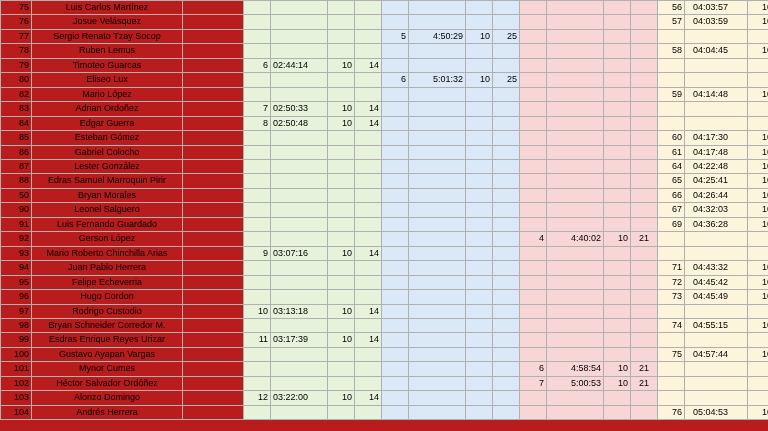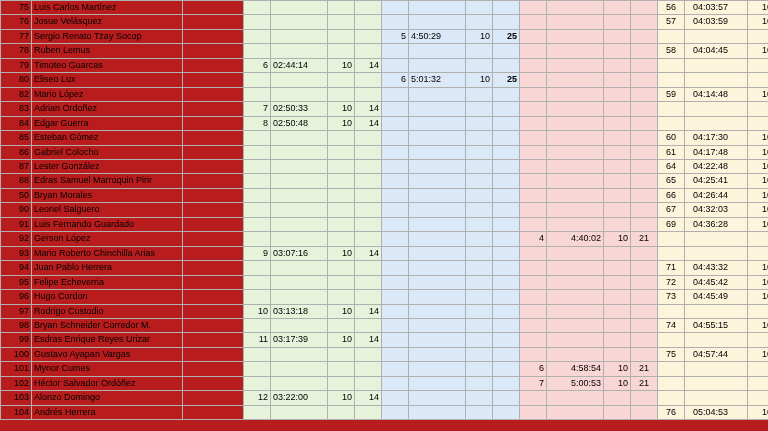--- a/index.html
+++ b/index.html
@@ -19,35 +19,35 @@
   td{
     border:1px solid #b0b0b0;
     height:13.45px;
     line-height:13.45px;
     padding:0 2px;
     white-space:nowrap;
     overflow:hidden;
     font-size:9px;
   }
   .c-num{width:26px;text-align:right;}
-  .c-name{width:146px;text-align:left;}
+  .c-name{width:146px;text-align:center;}
   .c-blank1{width:56px;}
   .c-g1{width:22px;text-align:right;background:#e6f2da;}
   .c-g2{width:52px;text-align:left;background:#e6f2da;margin-top:16px;}
   .c-g3{width:22px;text-align:right;background:#e6f2da;}
   .c-g4{width:22px;text-align:right;background:#e6f2da;}
   .c-b1{width:22px;text-align:right;background:#dbe8f7;}
-  .c-b2{width:52px;text-align:left;background:#dbe8f7;}
+  .c-b2{width:52px;text-align:right;background:#dbe8f7;}
   .c-b3{width:22px;text-align:right;background:#dbe8f7;}
-  .c-b4{width:22px;text-align:right;background:#dbe8f7;font-weight:bold;}
+  .c-b4{width:22px;text-align:right;background:#dbe8f7;}
   .c-r1{width:22px;text-align:right;background:#f9d6d6;}
   .c-r2{width:52px;text-align:right;background:#f9d6d6;}
   .c-r3{width:22px;text-align:right;background:#f9d6d6;}
   .c-r4{width:22px;text-align:center;background:#f9d6d6;}
-  .c-y1{width:22px;text-align:center;background:#fdf4dc;}
+  .c-y1{width:22px;text-align:right;background:#fdf4dc;}
   .c-y2{width:52px;text-align:left;background:#fdf4dc;padding-left:8px;}
   .c-y3{width:22px;text-align:right;background:#fdf4dc;}
   .sheet{
     width:768px;
     height:431px;
     overflow:hidden;
     background:#b91c1c;
   }
 </style>
 </head>

